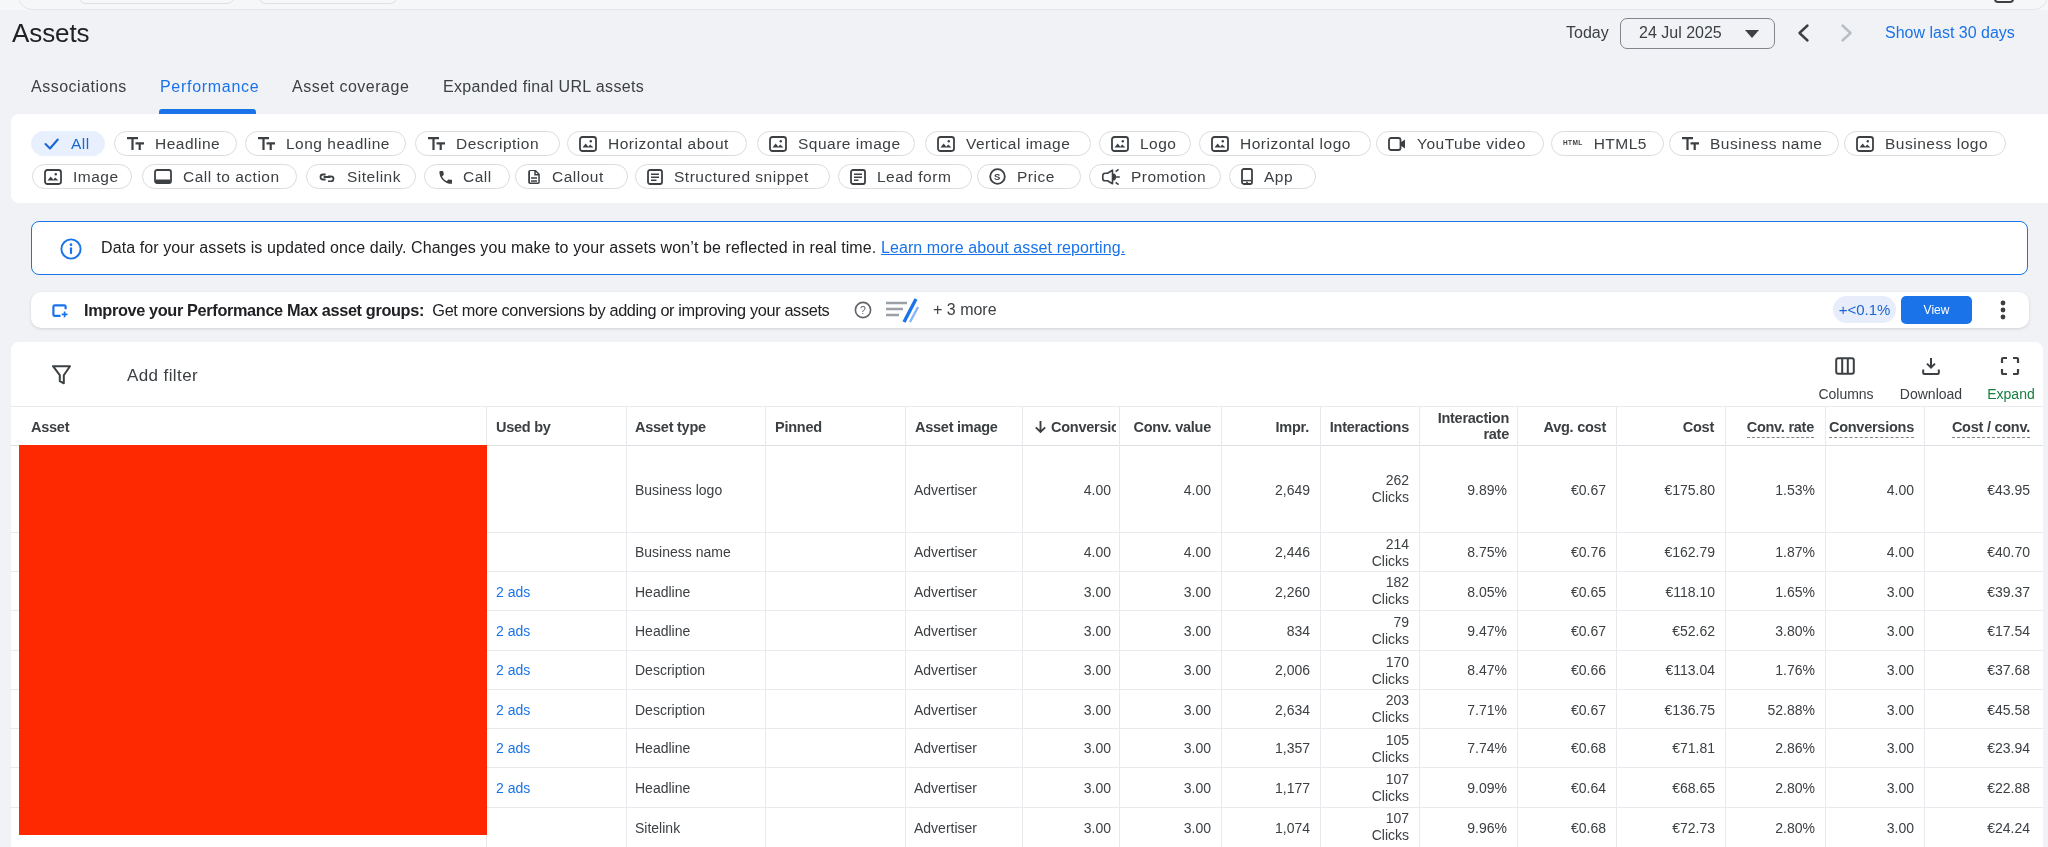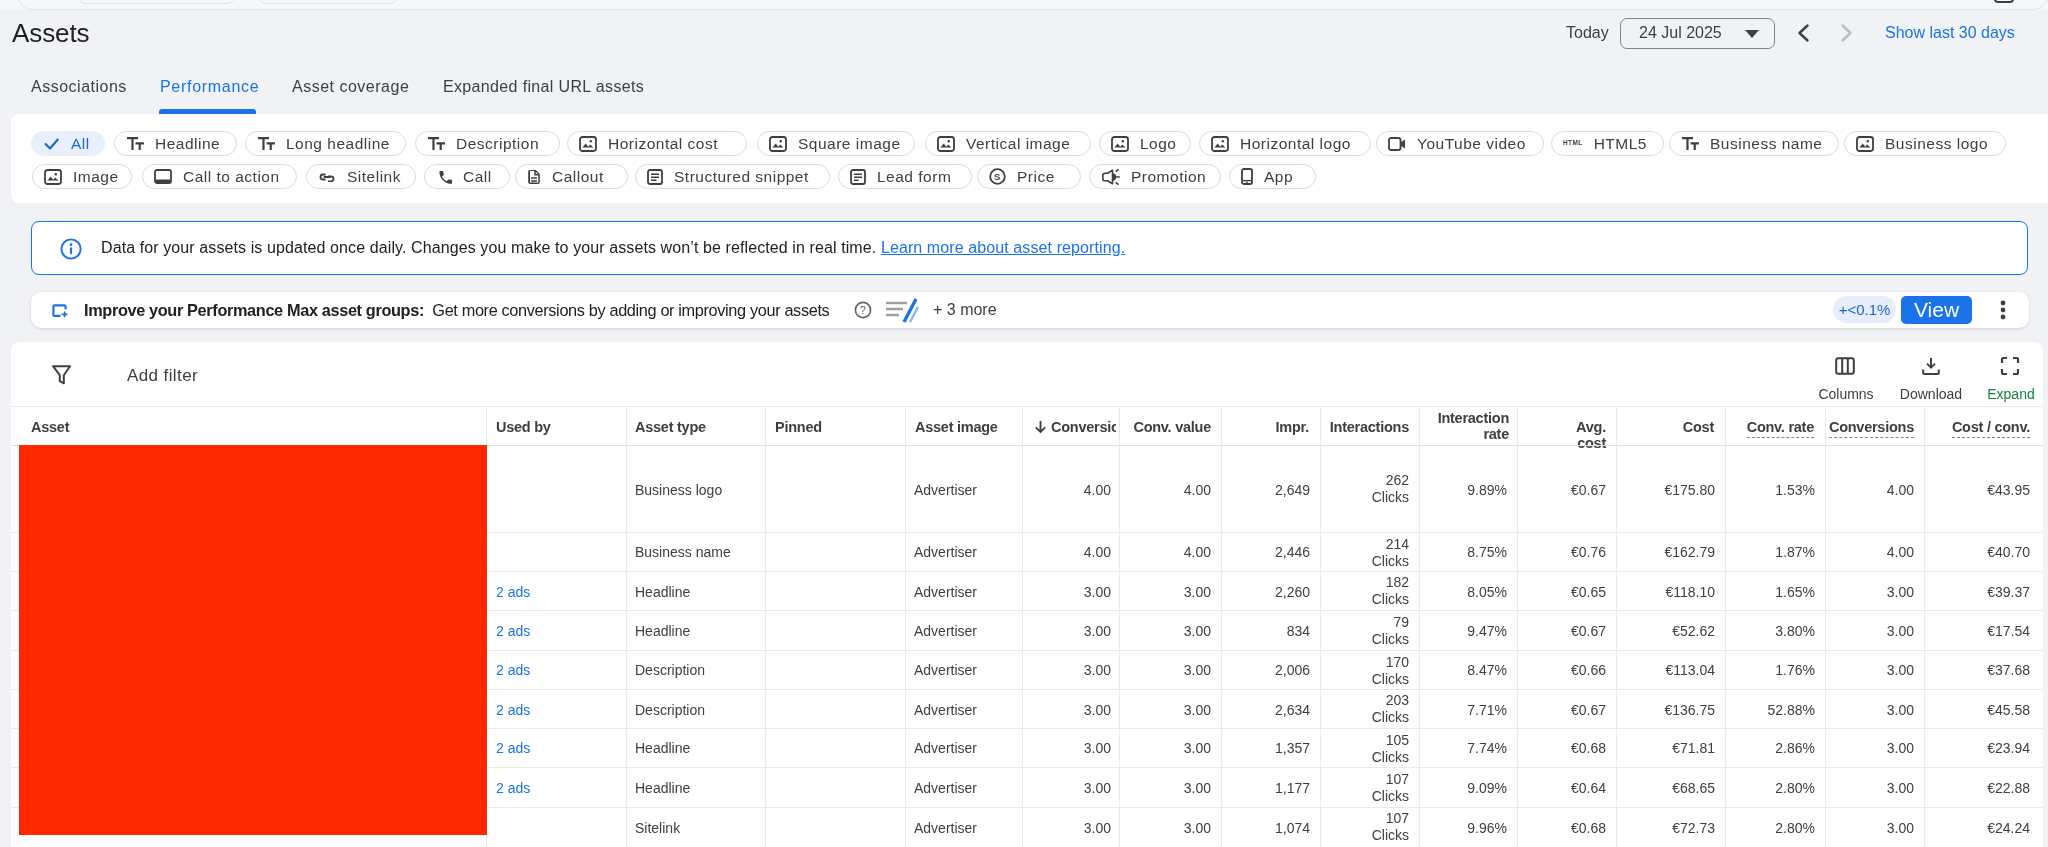--- a/index.html
+++ b/index.html
@@ -64,21 +64,21 @@
       <path d="M9.5 7.3H18M13.7 7.3V14" fill="none" stroke="currentColor" stroke-width="2.2"></path>
     </svg>
     <span>Description</span>
   </div>
 <div class="chip" style="left:567px;top:131px;width:180px;">
     <svg width="18" height="16" viewBox="0 0 18 16" style="">
       <rect x="1" y="1" width="16" height="14" rx="2.4" fill="none" stroke="currentColor" stroke-width="1.8"></rect>
       <path d="M3.5 11.5l3.2-4 2.6 3.2 1.8-2.1 3.4 2.9z" fill="currentColor"></path>
       <circle cx="11.8" cy="5.3" r="1.2" fill="currentColor"></circle>
     </svg>
-    <span>Horizontal cost</span>
+    <span>Horizontal about</span>
   </div>
 <div class="chip" style="left:757px;top:131px;width:158px;">
     <svg width="18" height="16" viewBox="0 0 18 16" style="">
       <rect x="1" y="1" width="16" height="14" rx="2.4" fill="none" stroke="currentColor" stroke-width="1.8"></rect>
       <path d="M3.5 11.5l3.2-4 2.6 3.2 1.8-2.1 3.4 2.9z" fill="currentColor"></path>
       <circle cx="11.8" cy="5.3" r="1.2" fill="currentColor"></circle>
     </svg>
     <span>Square image</span>
   </div>
 <div class="chip" style="left:925px;top:131px;width:166px;">
@@ -217,21 +217,21 @@
       <circle cx="9" cy="9" r="7.6" fill="none" stroke="#5f6368" stroke-width="1.6"></circle>
       <text x="9" y="13" font-family="Liberation Sans" font-size="10.5" fill="#5f6368" text-anchor="middle">?</text>
     </svg></div>
 <div class="abs" style="left:884px;top:297px;width:37px;height:26px;background:#fff;"><svg width="37" height="26" viewBox="0 0 37 26" style="">
       <path d="M2 6h21M2 12h17M2 18h13" stroke="#9aa0a6" stroke-width="2.6"></path>
       <path d="M20 25L32 2" stroke="#1a73e8" stroke-width="3.4"></path>
       <path d="M26 25l8-15" stroke="#8ab4f8" stroke-width="2.4"></path>
     </svg></div>
 <div class="abs" style="left:933px;top:301px;font-size:16px;color:#3c4043;">+ 3 more</div>
 <div class="abs" style="left:1833px;top:296px;width:63px;height:27px;background:#e7edfb;border-radius:14px;display:flex;align-items:center;justify-content:center;font-size:15px;color:#1a66d0;">+&lt;0.1%</div>
-<div class="abs" style="left:1901px;top:296px;width:71px;height:28px;background:#1a73e8;border-radius:5px;display:flex;align-items:center;justify-content:center;font-size:21px;color:#fff;">View</div>
+<div class="abs" style="left:1901px;top:296px;width:71px;height:28px;background:#1a73e8;border-radius:5px;display:flex;align-items:center;justify-content:center;font-size:12px;color:#fff;">View</div>
 <div class="abs" style="left:2000px;top:300px;"><svg width="6" height="20" viewBox="0 0 6 20" style="">
       <circle cx="3" cy="3" r="2.4" fill="#3c4043"></circle>
       <circle cx="3" cy="10" r="2.4" fill="#3c4043"></circle>
       <circle cx="3" cy="17" r="2.4" fill="#3c4043"></circle>
     </svg></div>
 <div class="abs" style="left:11px;top:342px;width:2032px;height:505px;background:#fff;border-radius:8px 8px 0 0;"></div>
 <div class="abs" style="left:52px;top:365px;"><svg width="19" height="22" viewBox="0 0 19 22" style="">
       <path d="M1 1.2h17L11.8 10.2v8.1l-4-2.1v-6z" fill="none" stroke="#3c4043" stroke-width="2" stroke-linejoin="round"></path>
     </svg></div>
 <div class="abs" style="left:127px;top:366px;font-size:17px;letter-spacing:.4px;color:#3c4043;">Add filter</div>
@@ -255,21 +255,21 @@
 <div class="hcell" style="left:635px;top:419px;">Asset type</div>
 <div class="hcell" style="left:775px;top:419px;">Pinned</div>
 <div class="hcell" style="left:915px;top:419px;">Asset image</div>
 <div class="hcell" style="left:1034px;top:419px;width:82px;overflow:hidden;white-space:nowrap;"><span style="display:inline-block;vertical-align:-2px;margin-right:4px;"><svg width="13" height="14" viewBox="0 0 13 14" style="">
         <path d="M6.5 1v10.6M1.8 7.3l4.7 4.7 4.7-4.7" fill="none" stroke="#3c4043" stroke-width="1.9"></path>
       </svg></span>Conversio</div>
 <div class="hcell num" style="left:1119px;top:419px;width:92px;">Conv. value</div>
 <div class="hcell num" style="left:1221px;top:419px;width:88px;">Impr.</div>
 <div class="hcell num" style="left:1320px;top:419px;width:89px;">Interactions</div>
 <div class="hcell num" style="left:1419px;top:411px;width:90px;line-height:15.5px;">Interaction<br>rate</div>
-<div class="hcell num" style="left:1517px;top:419px;width:89px;padding-left:32px;">Avg. cost</div>
+<div class="hcell num" style="left:1517px;top:419px;width:89px;">Avg. cost</div>
 <div class="hcell num" style="left:1616px;top:419px;width:98px;">Cost</div>
 <div class="hcell num" style="left:1725px;top:419px;width:89px;"><span style="border-bottom:1.5px dashed #80868b;padding-bottom:2px;">Conv. rate</span></div>
 <div class="hcell num" style="left:1825px;top:419px;width:89px;"><span style="border-bottom:1.5px dashed #80868b;padding-bottom:2px;">Conversions</span></div>
 <div class="hcell num" style="left:1924px;top:419px;width:106px;"><span style="border-bottom:1.5px dashed #80868b;padding-bottom:2px;">Cost / conv.</span></div>
 <div class="abs" style="left:11px;top:445px;width:2032px;height:1px;background:#dcdfe3;"></div>
 <div class="vline" style="left:486px;top:407px;height:440px;"></div>
 <div class="vline" style="left:626px;top:407px;height:440px;"></div>
 <div class="vline" style="left:765px;top:407px;height:440px;"></div>
 <div class="vline" style="left:905px;top:407px;height:440px;"></div>
 <div class="vline" style="left:1022px;top:407px;height:440px;"></div>

